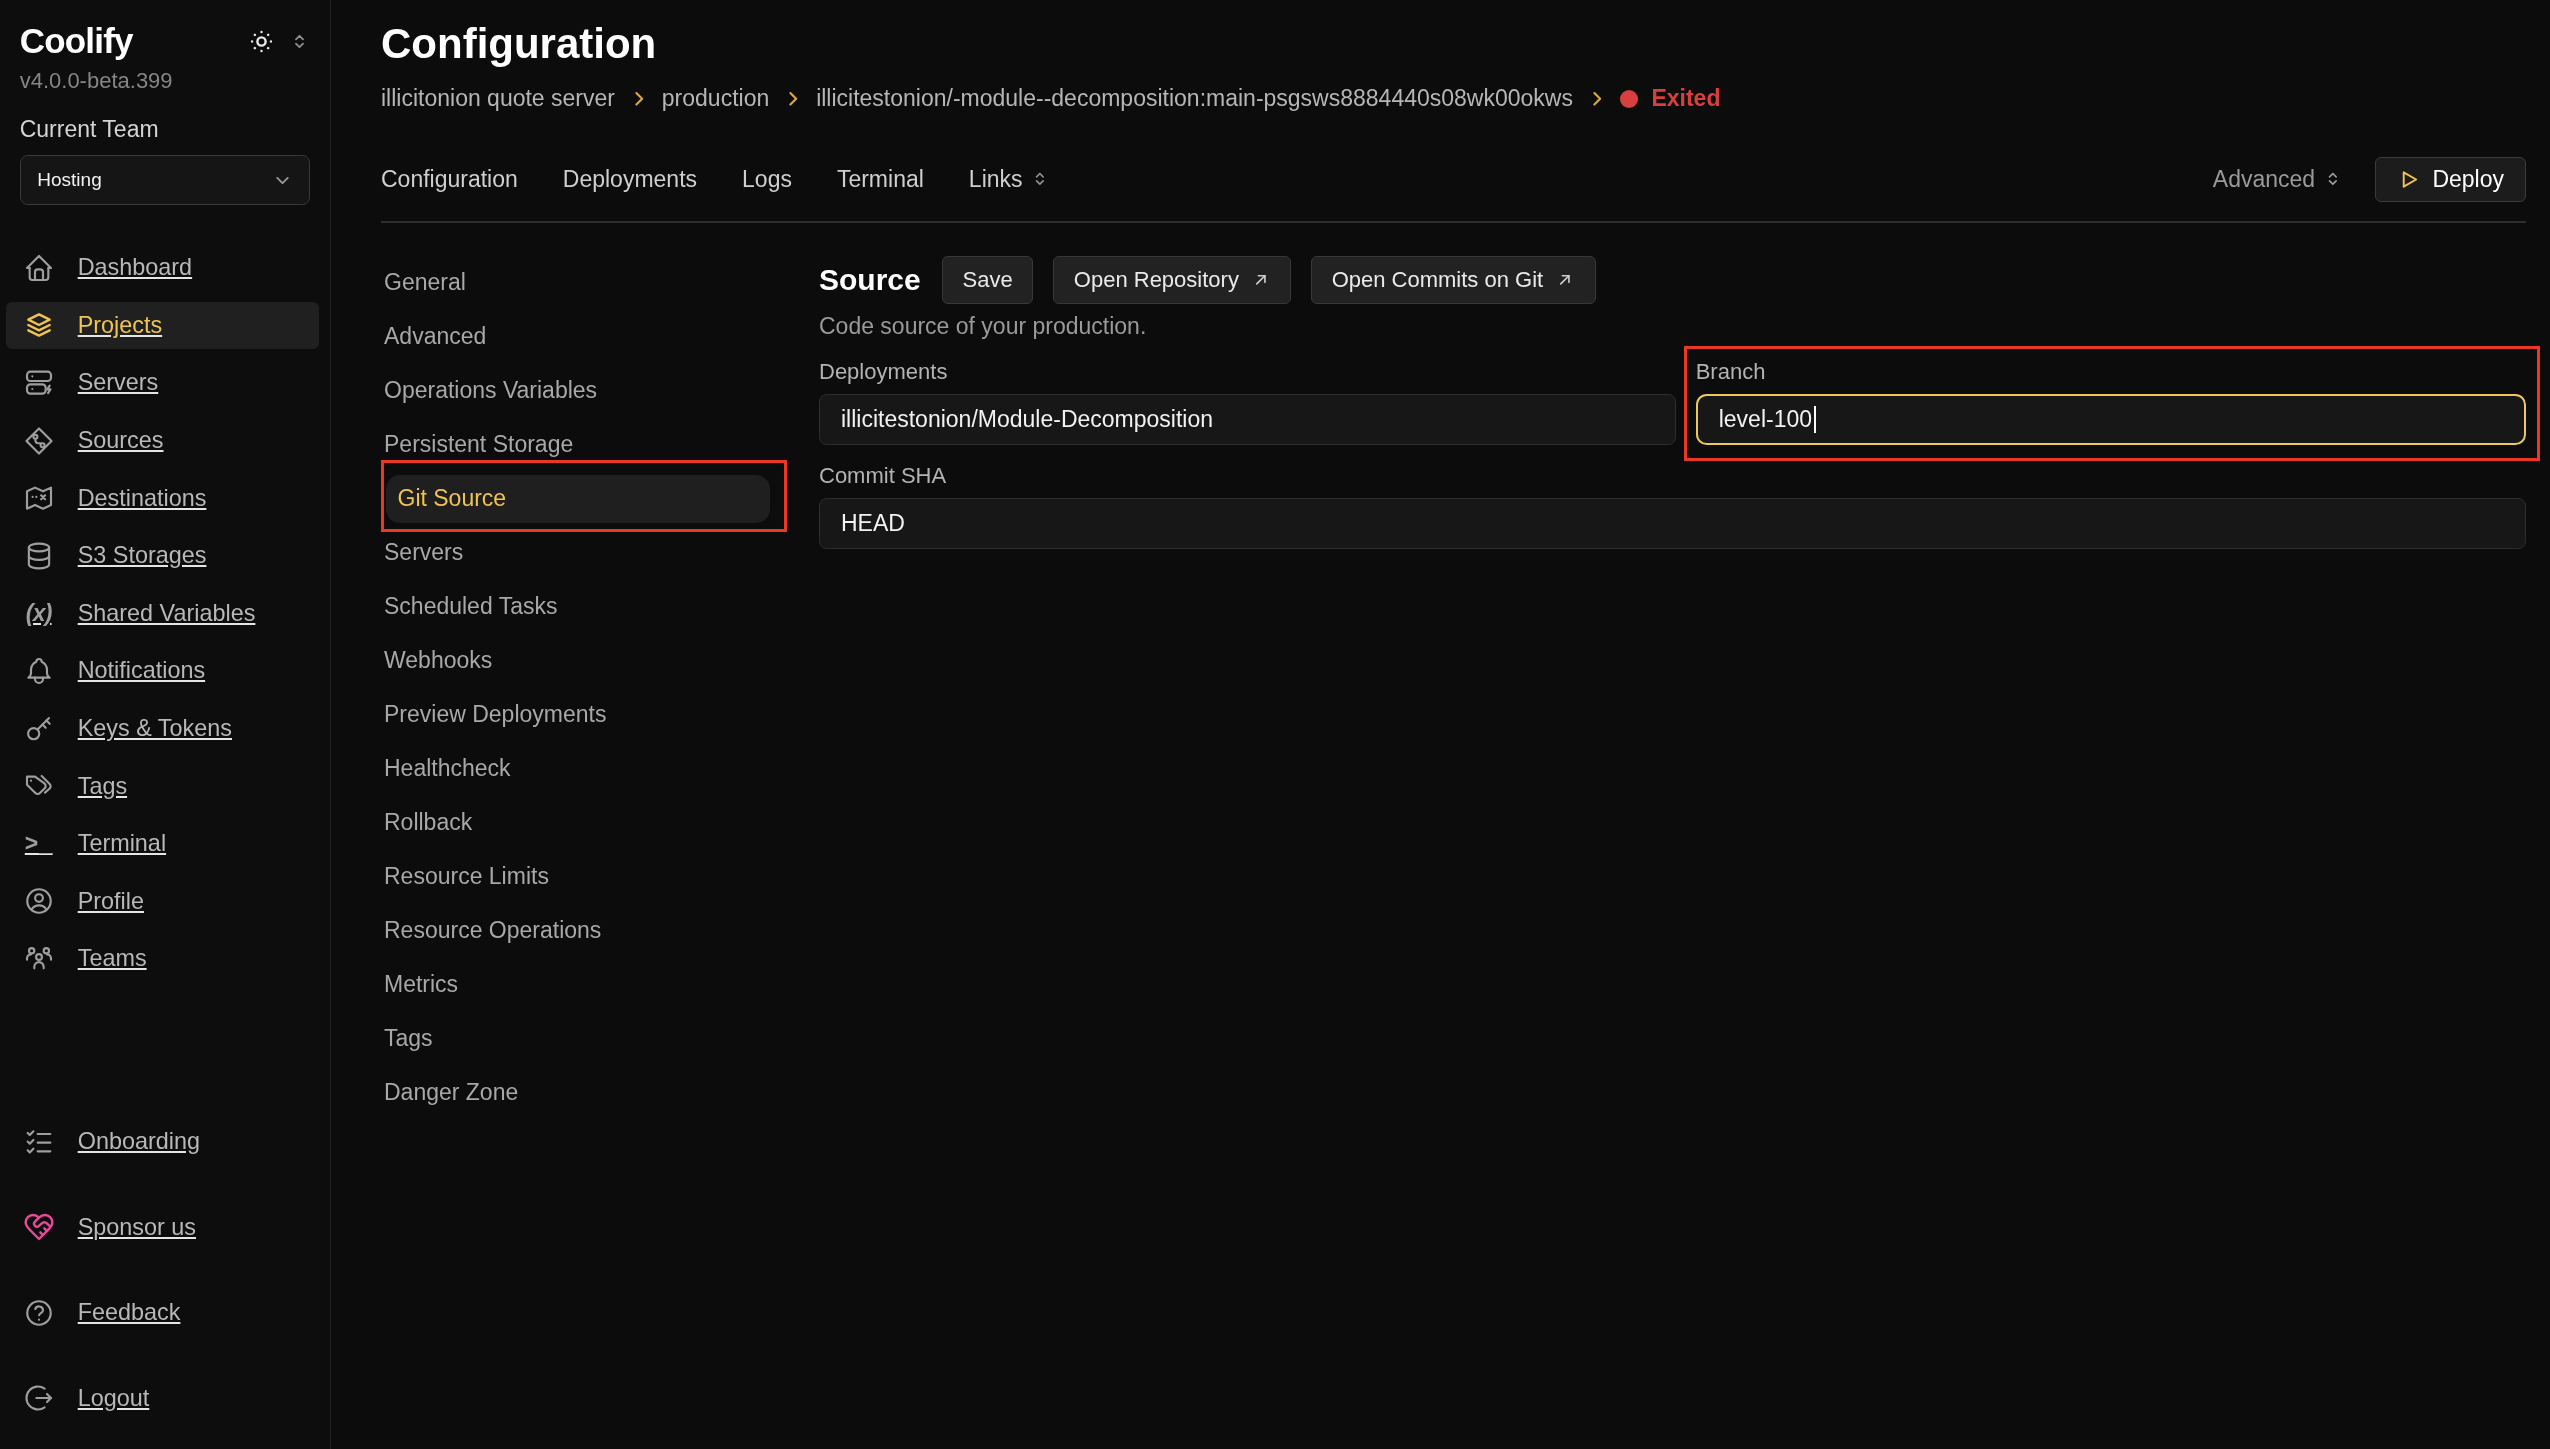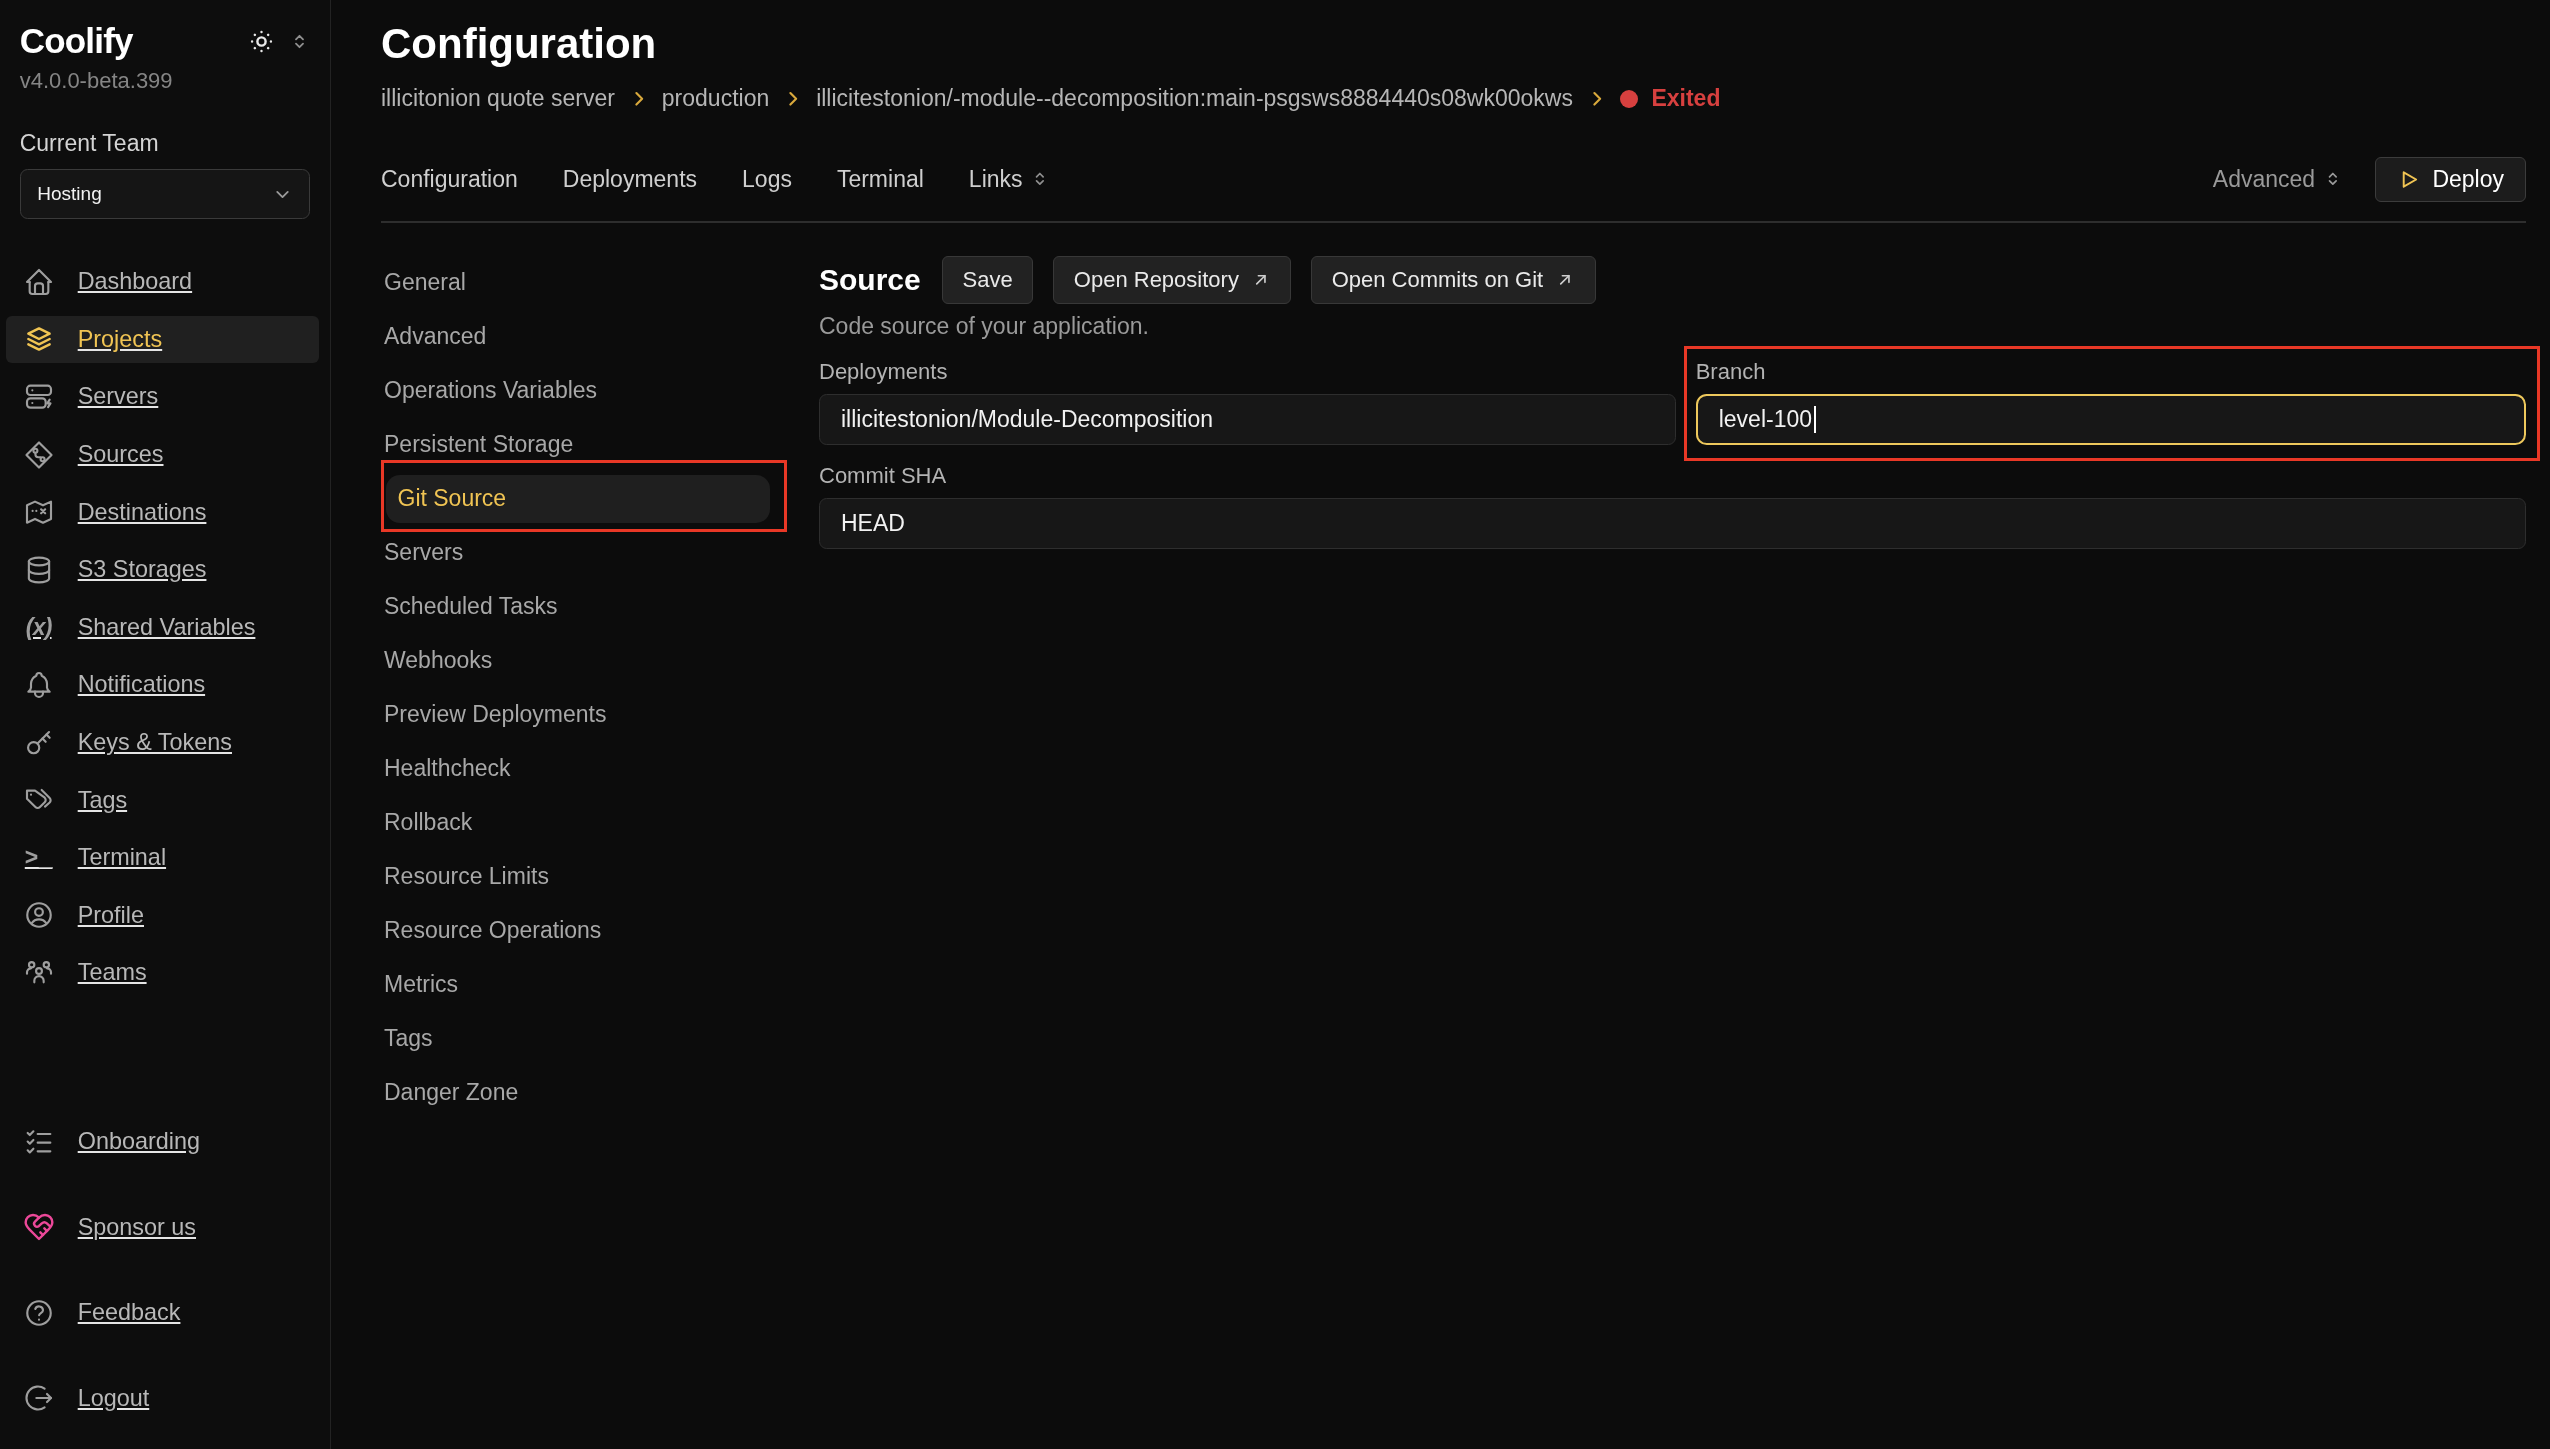--- a/index.html
+++ b/index.html
@@ -11,21 +11,21 @@
   .sidebar {
     position:absolute; left:0; top:0; width:331px; height:1449px;
     background:#0d0d0d; border-right:1.5px solid #232323;
     padding:19.7px 19.7px 16.6px 19.7px; display:flex; flex-direction:column;
   }
   .brand-row { display:flex; align-items:flex-start; }
   .brand { font-size:35px; font-weight:700; color:#ffffff; letter-spacing:-0.8px; line-height:41px; }
   .brand-icons { margin-left:auto; display:flex; align-items:center; gap:13.6px; margin-top:7.6px; }
   .icon-btn { display:flex; align-items:center; justify-content:center; cursor:pointer; background:none; border:none; color:#e8e8e8; }
   .version { font-size:22px; color:#858585; margin-top:7.6px; }
-  .team-label { font-size:23px; color:#d4d4d4; margin-top:36px; }
+  .team-label { font-size:23px; color:#d4d4d4; margin-top:22px; }
   .team-select {
     margin-top:12px; height:50px; border:1.5px solid #3a3a3a; border-radius:7.6px;
     background:#151515; display:flex; align-items:center; padding:0 16.6px;
     font-size:19px; color:#f2f2f2; cursor:pointer;
   }
   .team-select .chev { margin-left:auto; color:#9a9a9a; }
   .nav { margin-top:39px; display:flex; flex-direction:column; }
   .nav-item {
     height:47px; margin:0 -8.3px 10.6px -13.6px; border-radius:6px;
     display:flex; align-items:center; padding-left:16.6px; gap:23px; cursor:pointer;text-decoration:underline;
@@ -406,21 +406,21 @@
           <button class="btn">
             <span>Open Commits on Git</span>
             <span class="ext">
               <svg width="19.7" height="19.7" viewBox="0 0 24 24" fill="none" stroke="currentColor" stroke-width="2" stroke-linecap="round" stroke-linejoin="round">
                   <path d="M7 17L17 7"></path>
                   <path d="M9 7h8v8"></path>
                 </svg>
             </span>
           </button>
         </div>
-        <p class="form-desc">Code source of your application.</p>
+        <p class="form-desc">Code source of your production.</p>
 
         <div class="fields">
           <div class="field">
             <span class="field-label">Deployments</span>
             <div class="input">
               <span>illicitestonion/Module-Decomposition</span>
             </div>
           </div>
           <div class="field field-branch">
             <span class="field-label">Branch</span>

